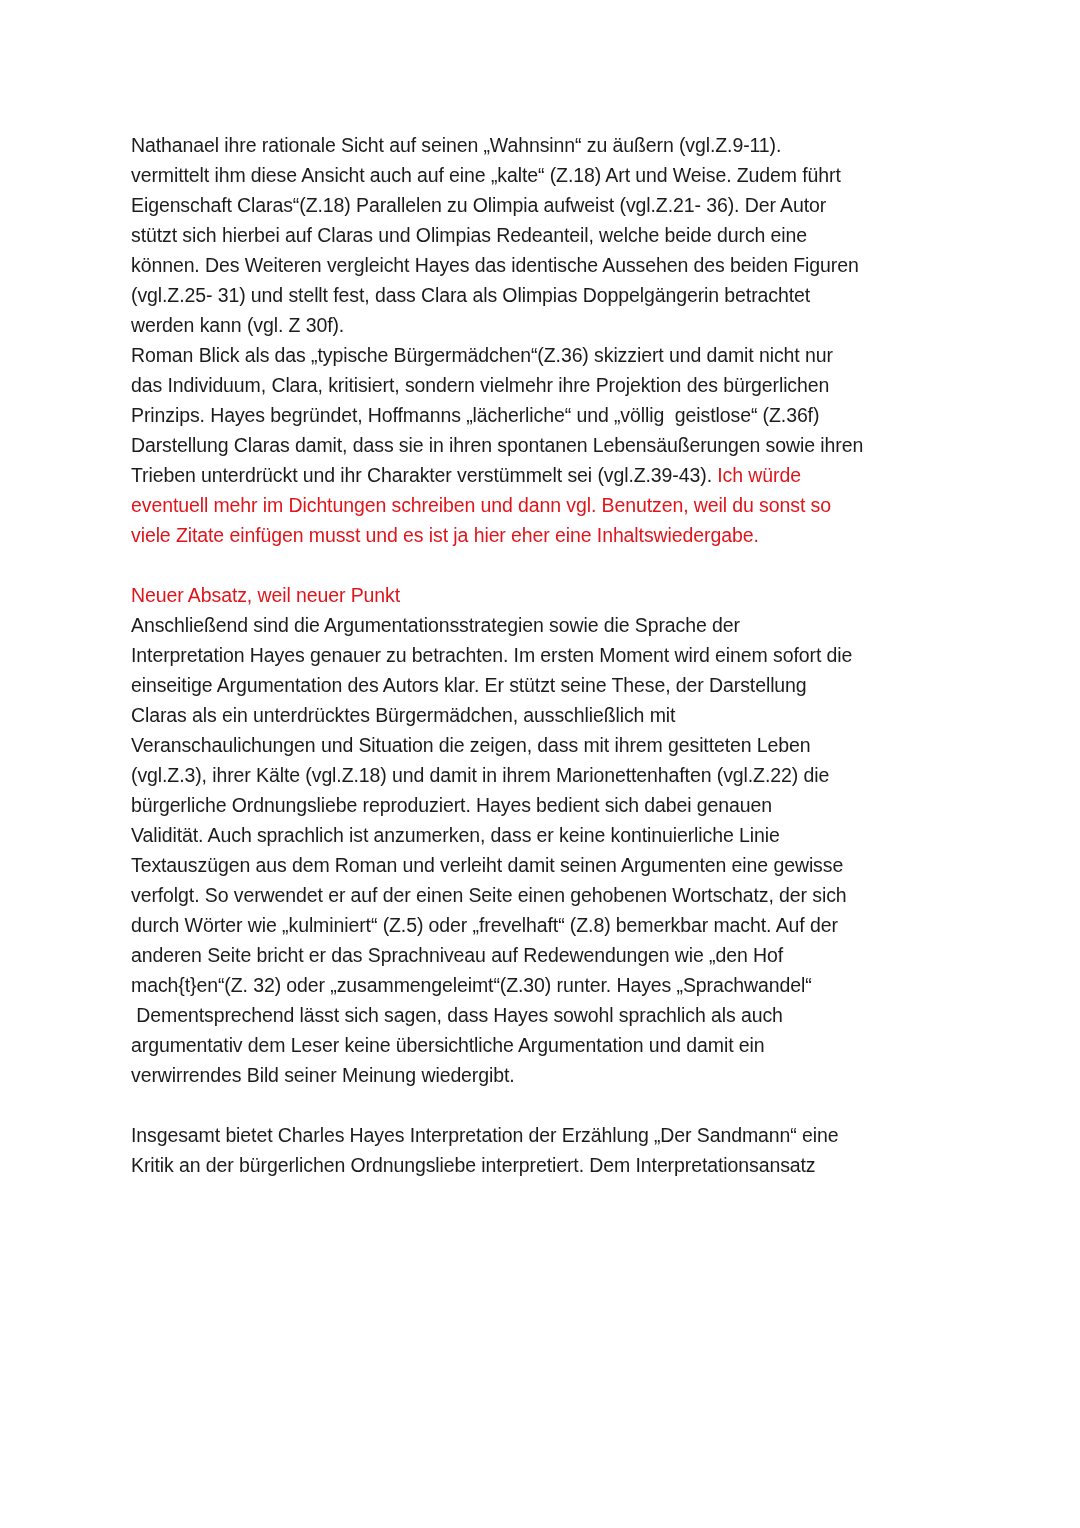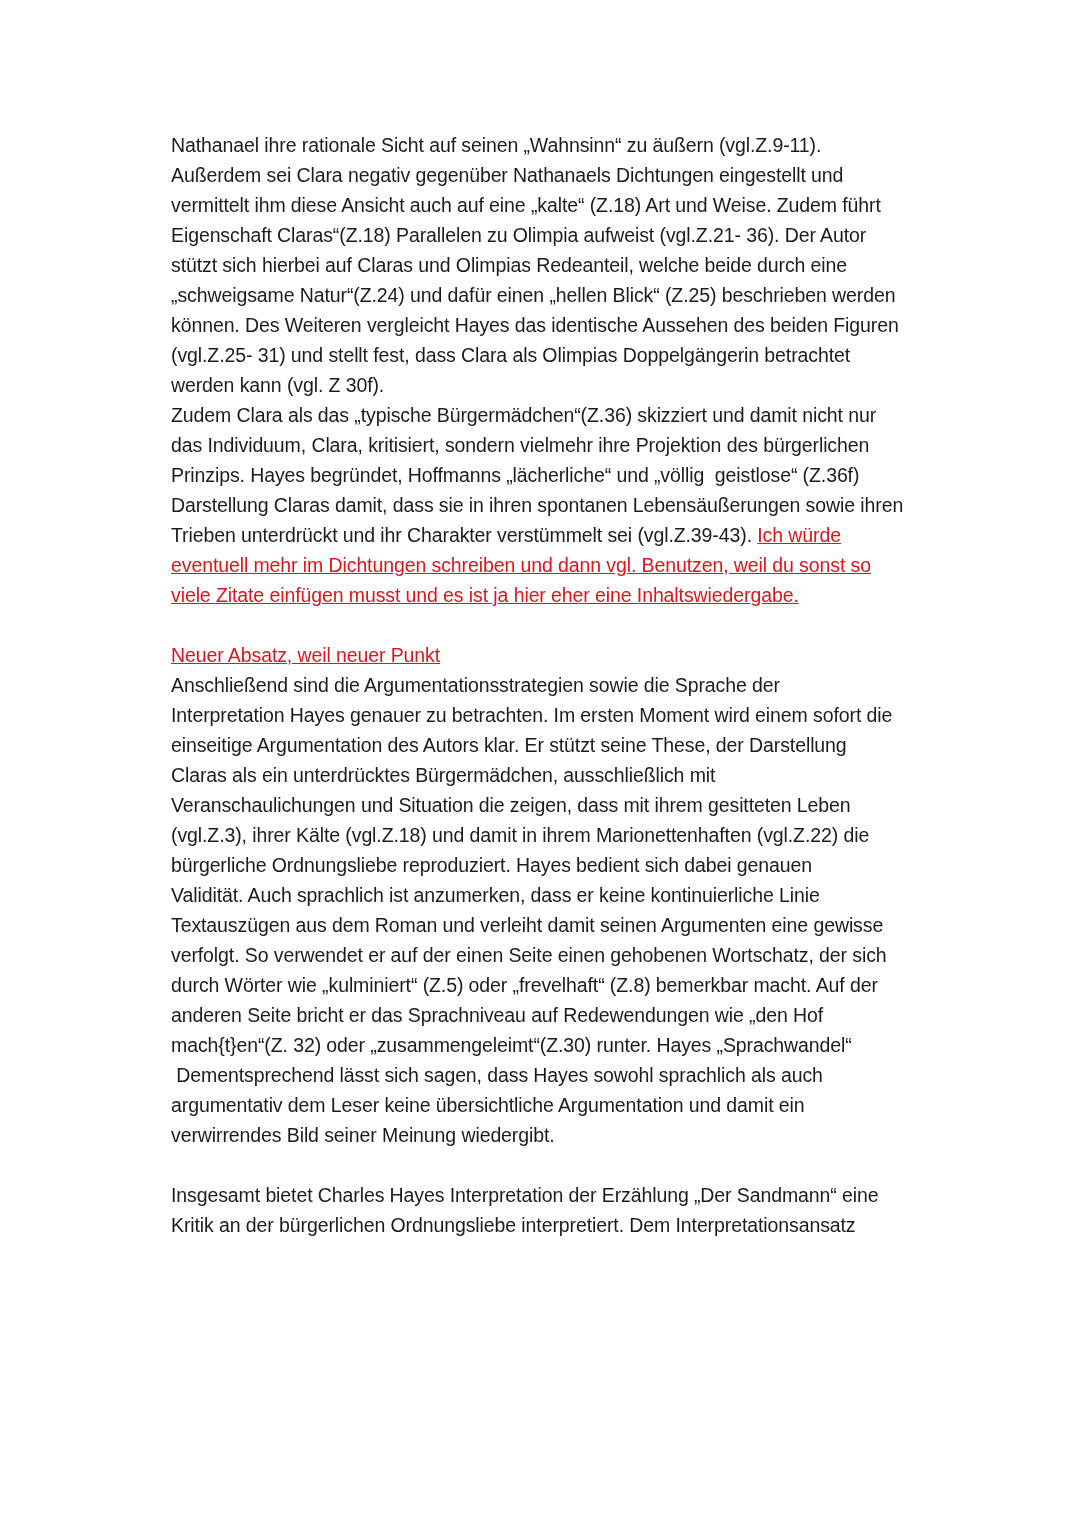--- a/index.html
+++ b/index.html
@@ -16,55 +16,51 @@
     .page {
       position: absolute;
       left: 131px;
       top: 130px;
       width: 830px;
       font-family: "Liberation Sans", sans-serif;
       font-size: 19.5px;
       line-height: 30px;
       color: #1c1c1c;
       letter-spacing: -0.1px;
-      margin-left: 40px;
     }
     .line {
       display: block;
       white-space: pre;
       height: 30px;
     }
     .blank {
       display: block;
       height: 30px;
     }
     .red {
       color: #e0151b;
-      text-decoration: underline;
     }
   </style>
 </head>
 <body>
 
 <div class="page">
 
   <div>
     <span class="line">Nathanael ihre rationale Sicht auf seinen „Wahnsinn“ zu äußern (vgl.Z.9-11).</span>
-    <span class="line">Außerdem sei Clara negativ gegenüber Nathanaels Dichtungen eingestellt und</span>
     <span class="line">vermittelt ihm diese Ansicht auch auf eine „kalte“ (Z.18) Art und Weise. Zudem führt</span>
     <span class="line">Eigenschaft Claras“(Z.18) Parallelen zu Olimpia aufweist (vgl.Z.21- 36). Der Autor</span>
     <span class="line">stützt sich hierbei auf Claras und Olimpias Redeanteil, welche beide durch eine</span>
-    <span class="line">„schweigsame Natur“(Z.24) und dafür einen „hellen Blick“ (Z.25) beschrieben werden</span>
     <span class="line">können. Des Weiteren vergleicht Hayes das identische Aussehen des beiden Figuren</span>
     <span class="line">(vgl.Z.25- 31) und stellt fest, dass Clara als Olimpias Doppelgängerin betrachtet</span>
     <span class="line">werden kann (vgl. Z 30f).</span>
   </div>
 
   <div>
-    <span class="line">Zudem Clara als das „typische Bürgermädchen“(Z.36) skizziert und damit nicht nur</span>
+    <span class="line">Roman Blick als das „typische Bürgermädchen“(Z.36) skizziert und damit nicht nur</span>
     <span class="line">das Individuum, Clara, kritisiert, sondern vielmehr ihre Projektion des bürgerlichen</span>
     <span class="line">Prinzips. Hayes begründet, Hoffmanns „lächerliche“ und „völlig  geistlose“ (Z.36f)</span>
     <span class="line">Darstellung Claras damit, dass sie in ihren spontanen Lebensäußerungen sowie ihren</span>
     <span class="line"><span>Trieben unterdrückt und ihr Charakter verstümmelt sei (vgl.Z.39-43). </span><span class="red">Ich würde</span></span>
     <span class="line red">eventuell mehr im Dichtungen schreiben und dann vgl. Benutzen, weil du sonst so</span>
     <span class="line red">viele Zitate einfügen musst und es ist ja hier eher eine Inhaltswiedergabe.</span>
   </div>
 
   <span class="blank"></span>
 

